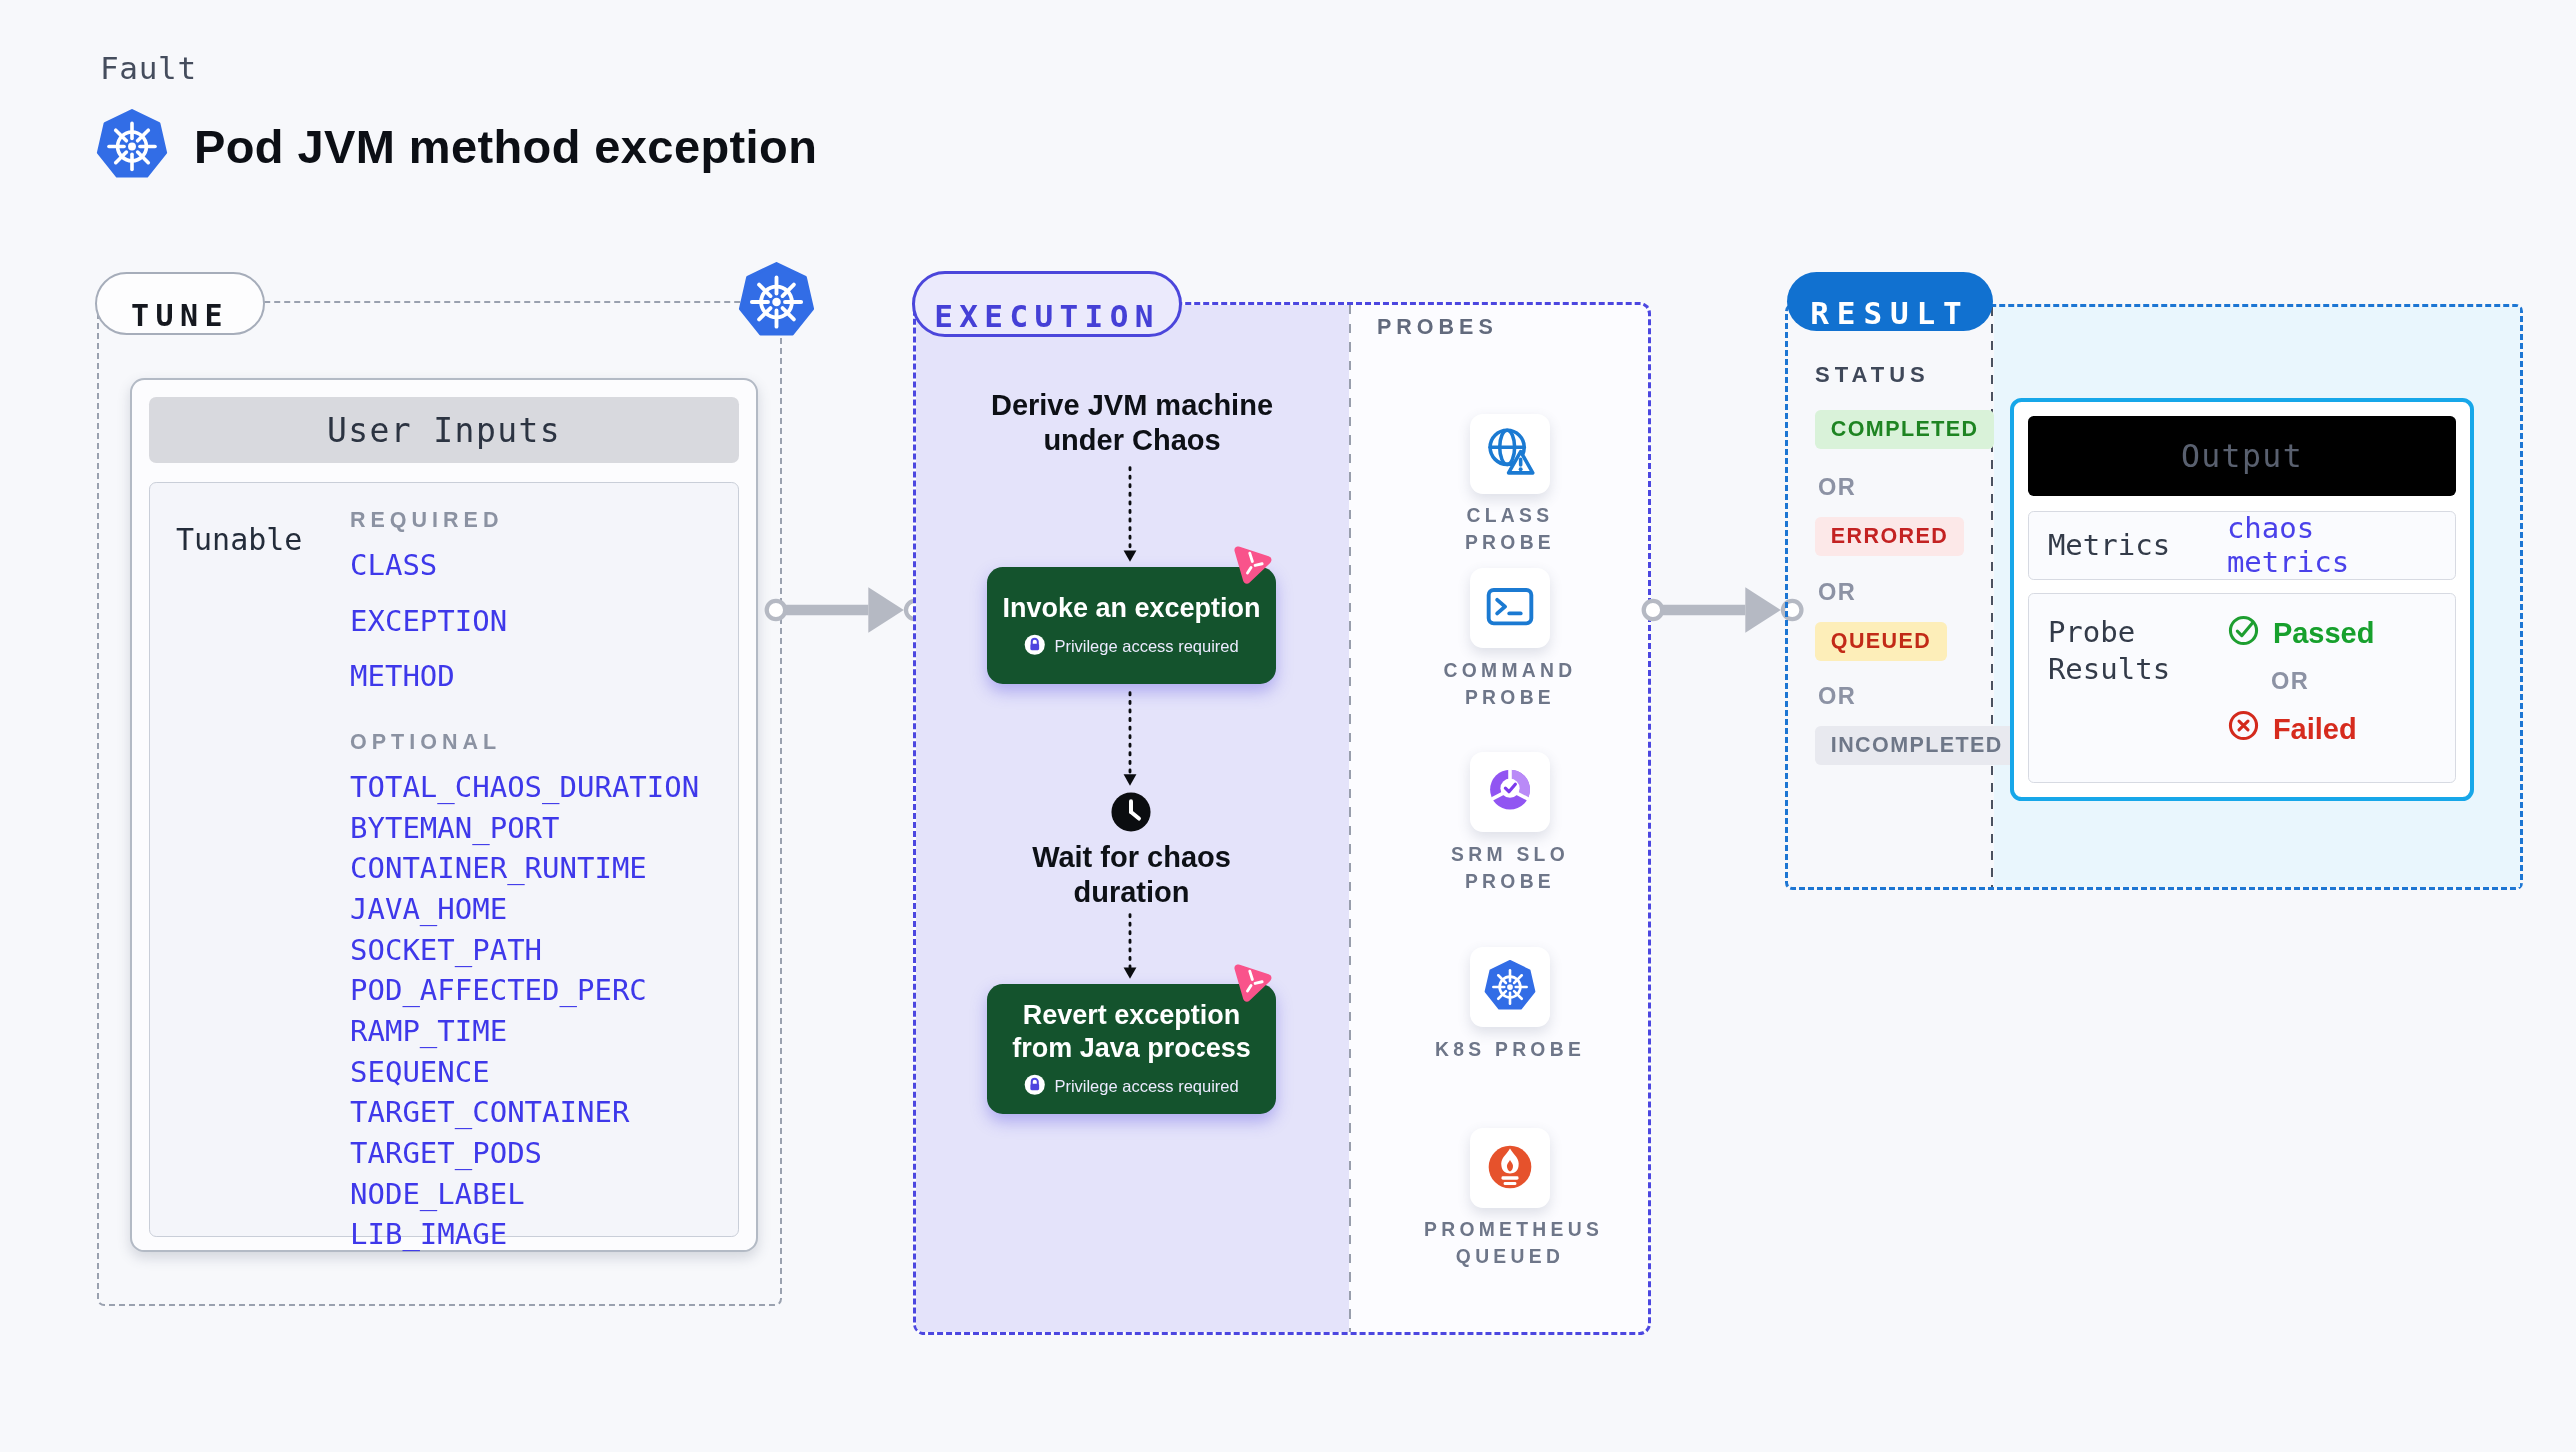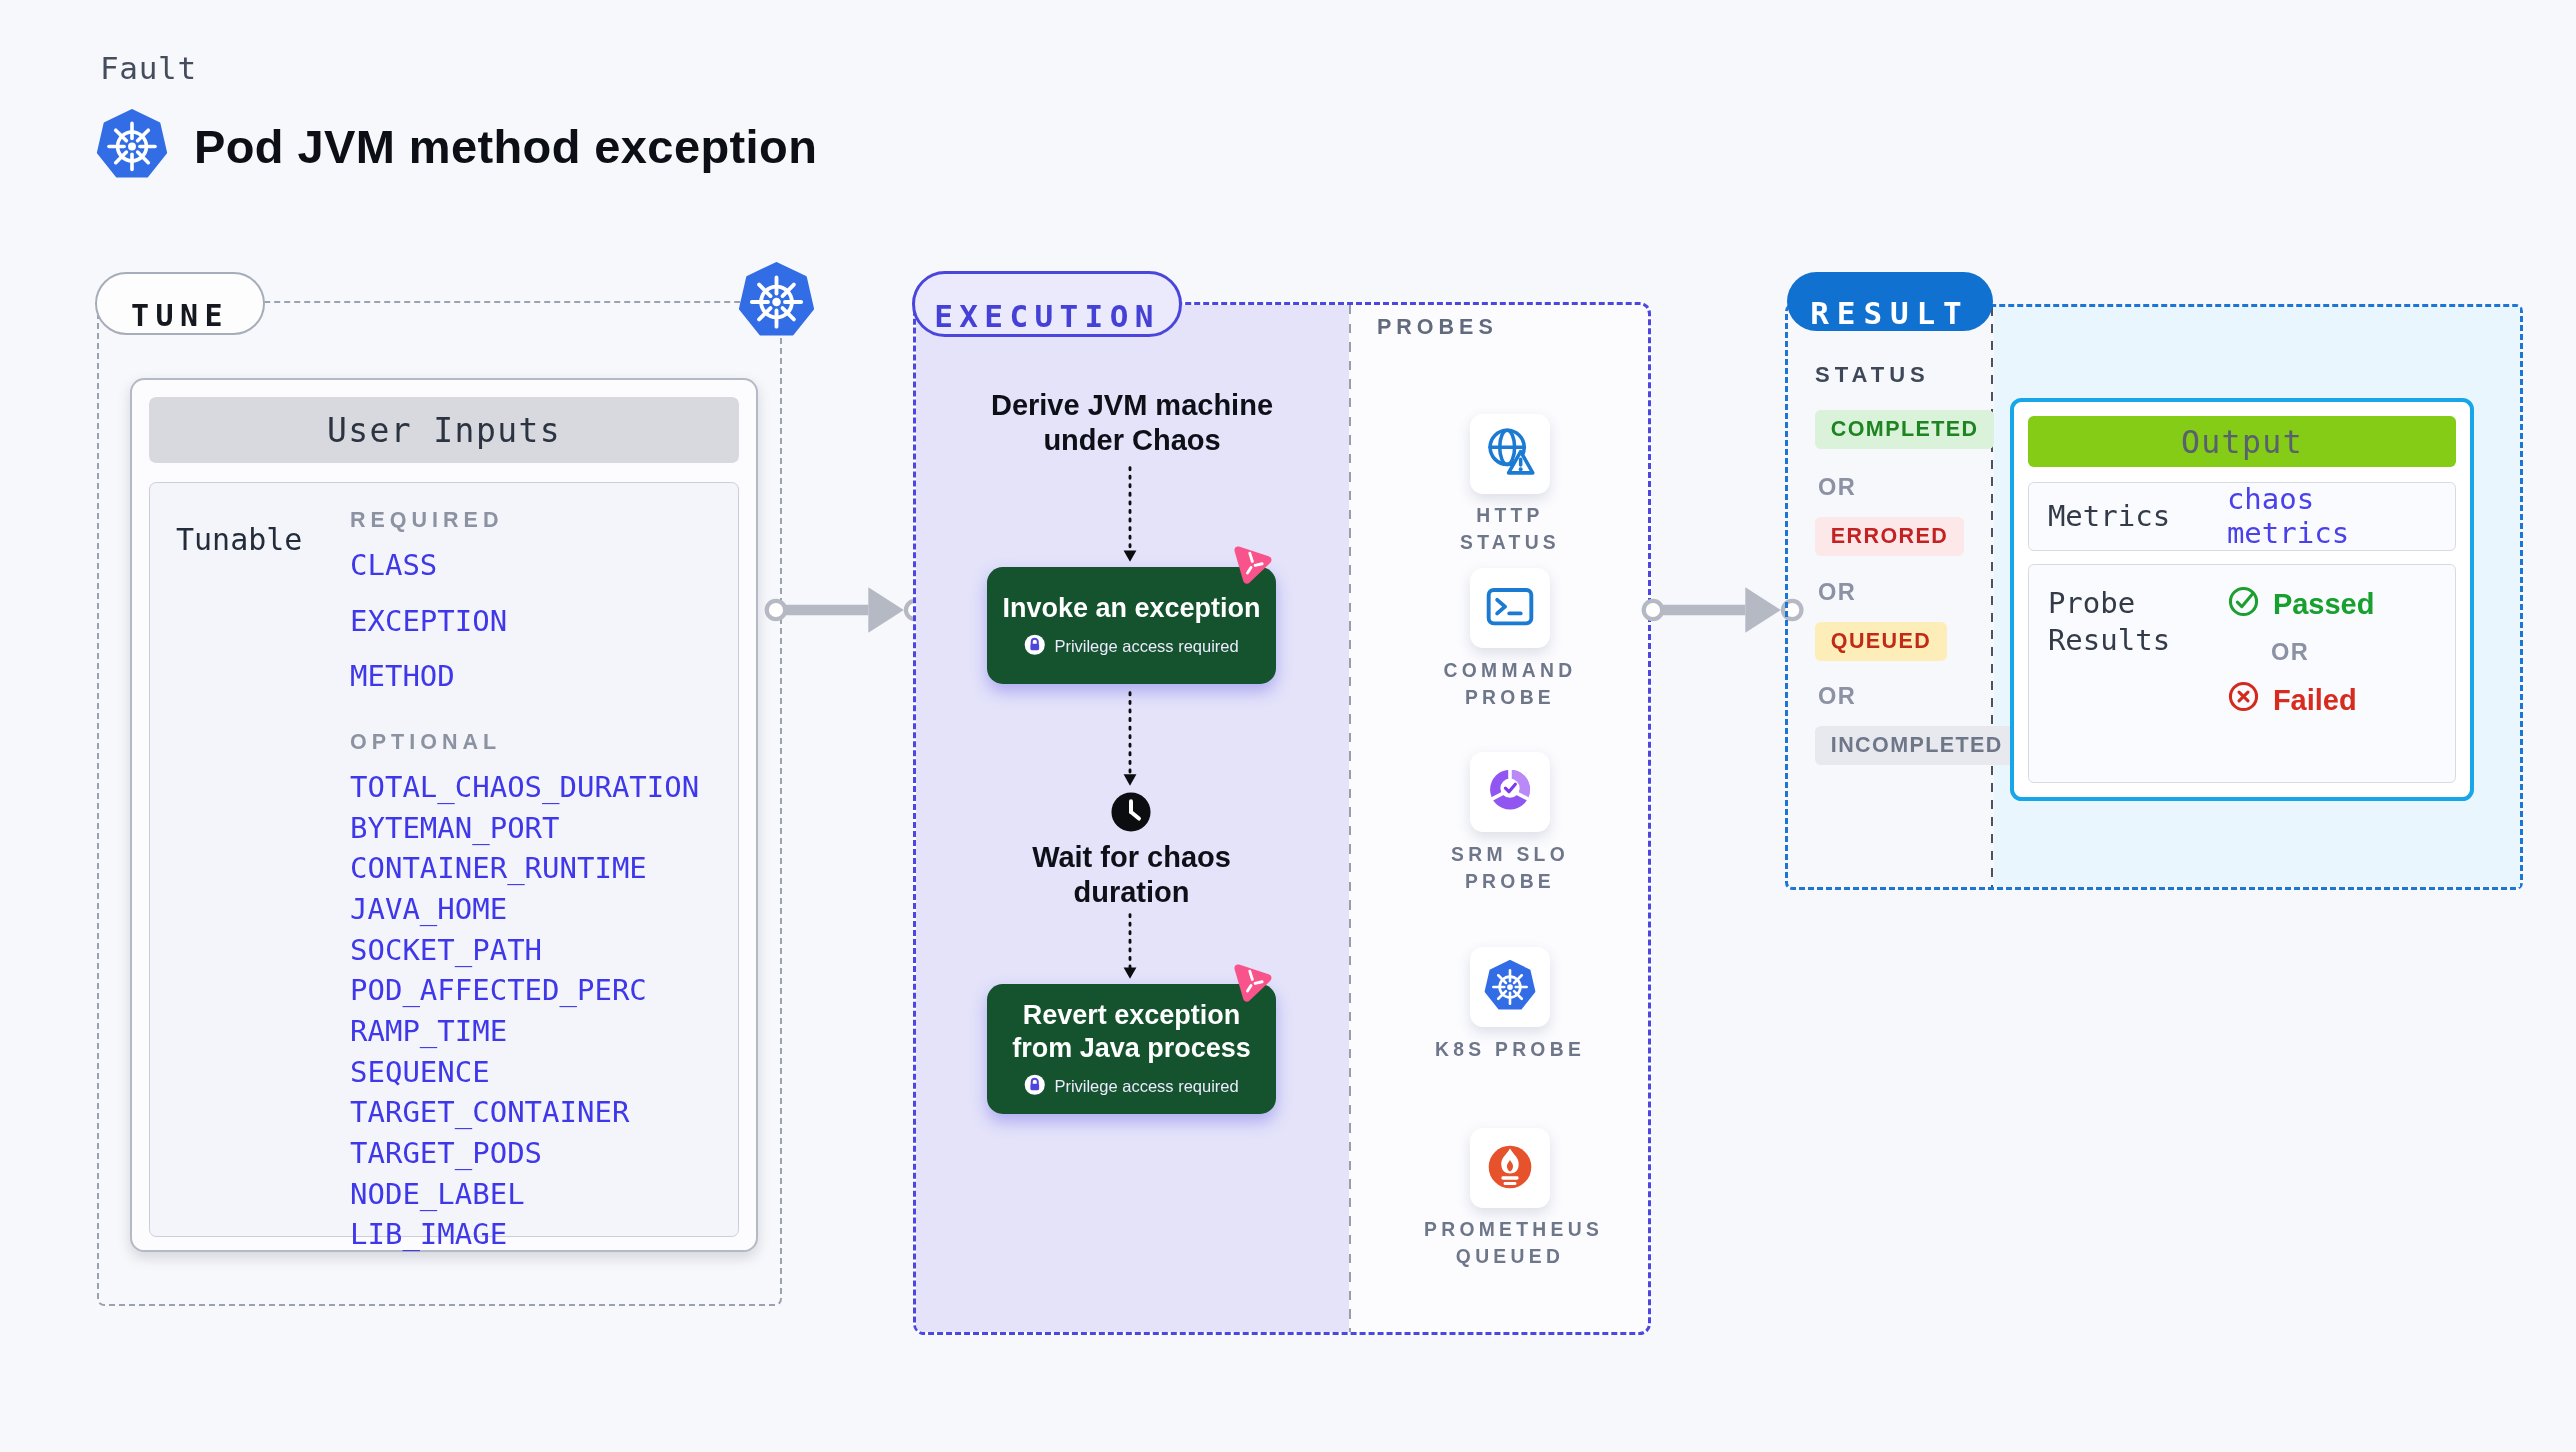--- a/index.html
+++ b/index.html
@@ -91,21 +91,21 @@
   .badge-completed{top:410px;background:#d9f2d9;color:#1e8422;}
   .badge-errored{top:517px;background:#fce8e8;color:#c32222;}
   .badge-queued{top:622px;background:#fdeeb9;color:#c22a17;}
   .badge-incompleted{top:726px;background:#e8e9ef;color:#6e7788;}
   .or-label{left:1818px;font-size:23.6px;font-weight:600;color:#8c92a4;letter-spacing:1.4px;}
   .or-1{top:474px;}.or-2{top:579px;}.or-3{top:683px;}
 
   .output-card{left:2010px;top:398px;width:464px;height:403px;background:#ffffff;
                border:4.3px solid #17a7e9;border-radius:11.5px;box-sizing:border-box;
                padding:14.3px;display:flex;flex-direction:column;}
-  .output-header{height:51px;background:#84cc16;border-radius:5.7px;display:flex;
+  .output-header{height:80px;background:#000000;border-radius:5.7px;display:flex;
                  align-items:center;justify-content:center;font-size:31.5px;
                  color:#59606f;letter-spacing:1.4px;flex:none;}
   .output-row{border:1.4px solid #d7dae2;border-radius:5.7px;background:#fafbfe;
               box-sizing:border-box;display:flex;align-items:center;padding:0 18.6px;}
   .metrics-row{margin-top:14.3px;height:69px;flex:none;}
   .metrics-label{font-size:29px;color:#333b49;width:179px;flex:none;}
   .metrics-value{font-size:29px;color:#4a41ea;}
   .proberes-row{margin-top:13px;flex:1;align-items:flex-start;padding-top:20px;}
   .proberes-label{font-size:29px;line-height:37px;color:#333b49;width:179px;flex:none;}
   .proberes-right{display:flex;flex-direction:column;gap:14.3px;}
@@ -300,21 +300,21 @@
           <circle cx="34" cy="30" r="24"></circle>
           <ellipse cx="34" cy="30" rx="10.5" ry="24"></ellipse>
           <line x1="10" y1="30" x2="58" y2="30"></line>
         </g>
         <path d="M53,36 L70,66 L36,66 Z" fill="#ffffff" stroke="#1b7ad2" stroke-width="5" stroke-linejoin="round"></path>
         <line x1="53" y1="47" x2="53" y2="55" stroke="#1b7ad2" stroke-width="5" stroke-linecap="round"></line>
         <circle cx="53" cy="61" r="2.8" fill="#1b7ad2"></circle>
       </svg>
     </span>
   </div>
-  <div class="abs probe-label" style="top:503px">HTTP STATUS</div>
+  <div class="abs probe-label" style="top:503px">CLASS PROBE</div>
 
   <div class="abs probe-card" style="top:568px">
     <span>
       <svg width="54" height="54" viewBox="0 0 76 76">
         <g stroke="#1b7ad2" stroke-width="5.5" fill="none" stroke-linecap="round" stroke-linejoin="round">
           <rect x="8" y="14" width="60" height="47" rx="7"></rect>
           <polyline points="20,28 31,37.5 20,47"></polyline>
           <line x1="37" y1="47" x2="53" y2="47"></line>
         </g>
       </svg>

